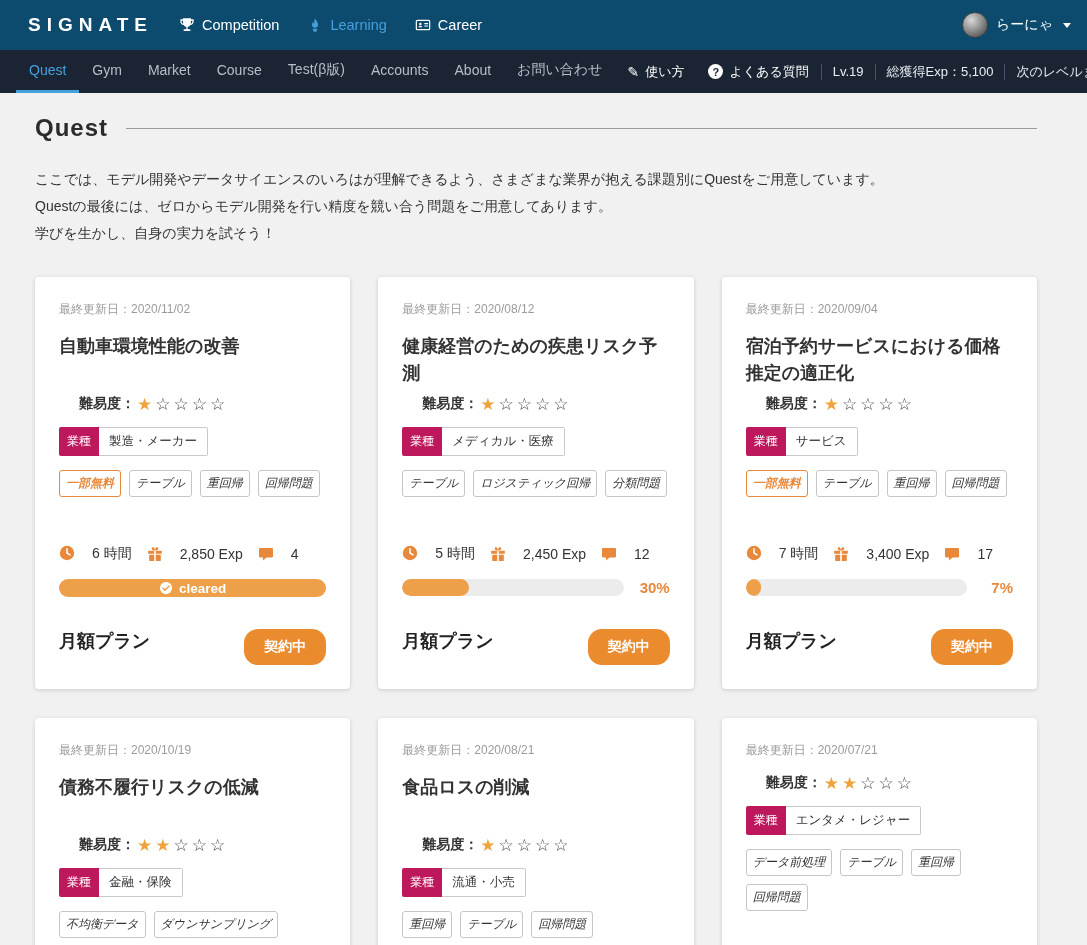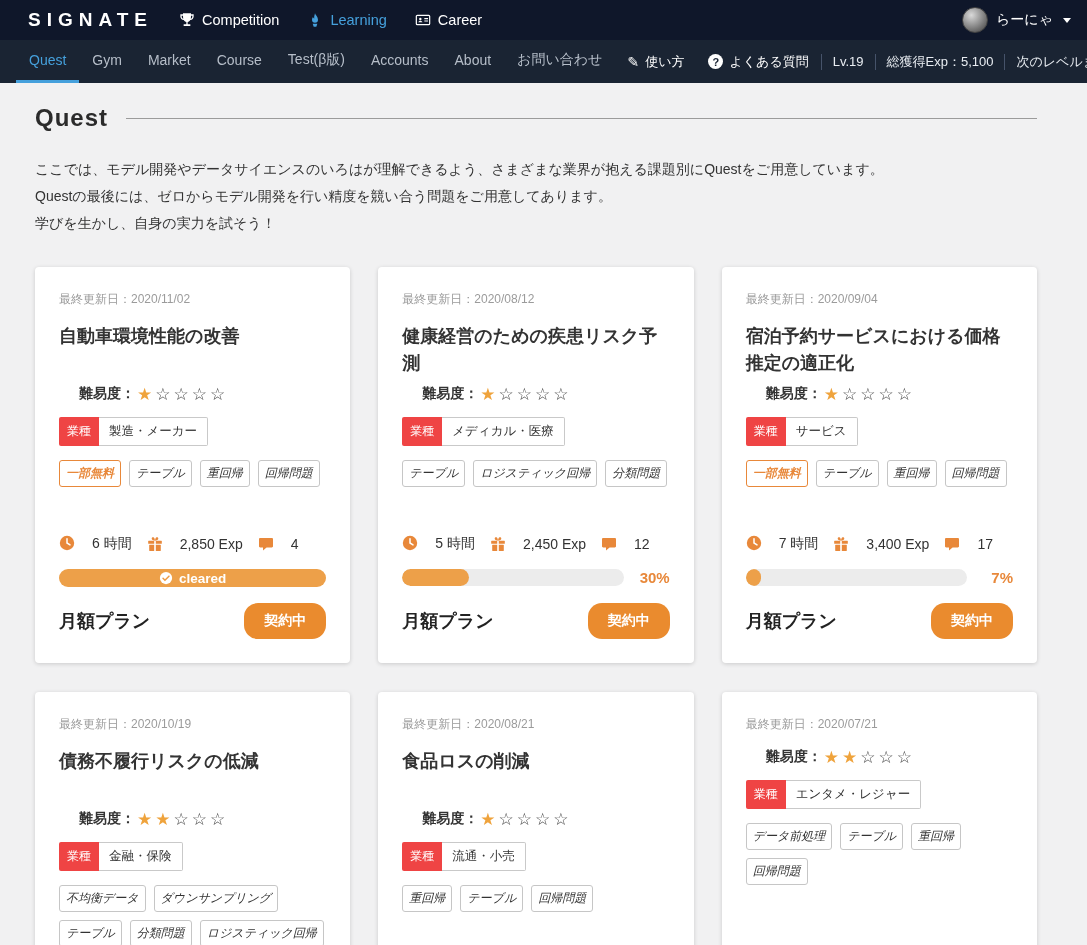--- a/index.html
+++ b/index.html
@@ -1,20 +1,20 @@
 <!DOCTYPE html>
 <html style="--accent-orange: #e8883a; --accent-blue: #45a0dc; --progress-orange: #eda049;"><head>
 <meta charset="utf-8">
 <style>
   * { margin:0; padding:0; box-sizing:border-box; }
   html,body { width:1087px; height:945px; overflow:hidden; }
   body { font-family:"Liberation Sans","DejaVu Sans",sans-serif; background:#f1f1f2; }
 
   
-  .topbar { height:40px; background:#0f172a; display:flex; align-items:center; padding:0 16px 0 28px; }
+  .topbar { height:50px; background:#0c4a6e; display:flex; align-items:center; padding:0 16px 0 28px; }
   .logo { color:#fff; font-size:19px; font-weight:600; letter-spacing:6px; margin-right:26px; cursor:pointer; }
   .topnav { display:flex; align-items:center; gap:28px; flex:1; }
   .topnav-item { display:flex; align-items:center; gap:7px; color:#fff; font-size:14.5px; cursor:pointer; }
   .topnav-item.active { color:var(--accent-blue,#45a0dc); }
   .topnav-icon svg { width:16px; height:16px; display:block; }
   .user { display:flex; align-items:center; gap:8px; color:#fff; font-size:14px; cursor:pointer; }
   .avatar { width:26px; height:26px; border-radius:50%; background:radial-gradient(circle at 35% 30%, #d9d9d9, #6a6a6a 70%, #3c3c3c); border:1px solid #444; }
   .caret { width:0; height:0; border-left:4px solid transparent; border-right:4px solid transparent; border-top:5px solid #fff; margin-left:2px; }
 
   
@@ -40,36 +40,36 @@
   .cards { display:grid; grid-template-columns:repeat(3,1fr); gap:29px 28px; margin-top:30px; }
   .card { background:#fff; border-radius:4px; box-shadow:0 1px 4px rgba(0,0,0,.16); padding:24px; min-height:390px; display:flex; flex-direction:column; cursor:pointer; }
   .card-updated { font-size:12px; color:#9b9b9b; margin-bottom:15px; }
   .card-title { font-size:18px; font-weight:bold; color:#333; line-height:1.5; min-height:54px; margin-bottom:8px; }
   .card-difficulty { display:flex; align-items:center; margin-bottom:14px; }
   .diff-label { font-size:14px; font-weight:bold; color:#333;padding-left:20px; }
   .stars { margin-left:2px; letter-spacing:3px; font-size:17px; line-height:1; }
   .star.filled { color:#efa33c; }
   .star.empty { color:#4a4a4a; }
   .industry-row { display:flex; margin-bottom:14px; }
-  .industry-key { background:#ef4444; color:#fff; font-size:12px; padding:6px 8px; border-radius:2px 0 0 2px; display:flex; align-items:center; }
+  .industry-key { background:#be185d; color:#fff; font-size:12px; padding:6px 8px; border-radius:2px 0 0 2px; display:flex; align-items:center; }
   .industry-val { border:1px solid #c9c9c9; border-left:none; color:#333; font-size:12.5px; padding:5px 10px; border-radius:0 2px 2px 0; display:flex; align-items:center; }
   .tags { display:flex; flex-wrap:wrap; gap:8px;font-style:italic; }
   .tag { border:1px solid #c6c6c6; border-radius:3px; font-size:12px; color:#333; padding:4px 6px; background:#fff; white-space:nowrap; }
   .tag.highlight { color:var(--accent-orange,#e8883a); border-color:var(--accent-orange,#e8883a); font-weight:bold; }
   .stats { display:flex; align-items:center; gap:15px; margin-top:48px; font-size:14px; color:#333; }
   .stat { display:flex; align-items:flex-start; gap:17px; }
   .stat-icon { color:var(--accent-orange,#e8883a); display:flex; }
   .stat-icon svg { width:16px; height:16px; display:block; }
   .progress-row { display:flex; align-items:center; margin-top:16px; gap:8px; }
   .progress-track { flex:1; height:17px; background:#ececec; border-radius:9px; overflow:hidden; }
   .progress-fill { height:100%; background:var(--progress-orange,#edа049); background:#edA049; border-radius:9px; }
   .progress-label { font-size:15px; font-weight:bold; color:var(--accent-orange,#e8883a); min-width:38px; text-align:right; }
   .progress-cleared { flex:1; height:18px; background:#eda049; border-radius:10px; display:flex; align-items:center; justify-content:center; gap:6px; color:#fff; font-size:13.5px; font-weight:bold; }
   .progress-cleared svg { width:14px; height:14px; display:block; }
-  .card-footer { margin-top:auto; padding-top:16px; display:flex; align-items:center; justify-content:space-between; }
+  .card-footer { margin-top:auto; padding-top:32px; display:flex; justify-content:space-between; }
   .plan { font-size:18px; font-weight:bold; color:#222; }
   .contract-btn { background:#ea8b2e; color:#fff; font-size:14px; font-weight:bold; border:none; border-radius:14px; padding:9px 20px; cursor:pointer; font-family:inherit; }
 </style>
 </head>
 <body>
 
 <header class="topbar">
   <div class="logo">SIGNATE</div>
   <nav class="topnav" id="topnav">
       <span class="topnav-item">

